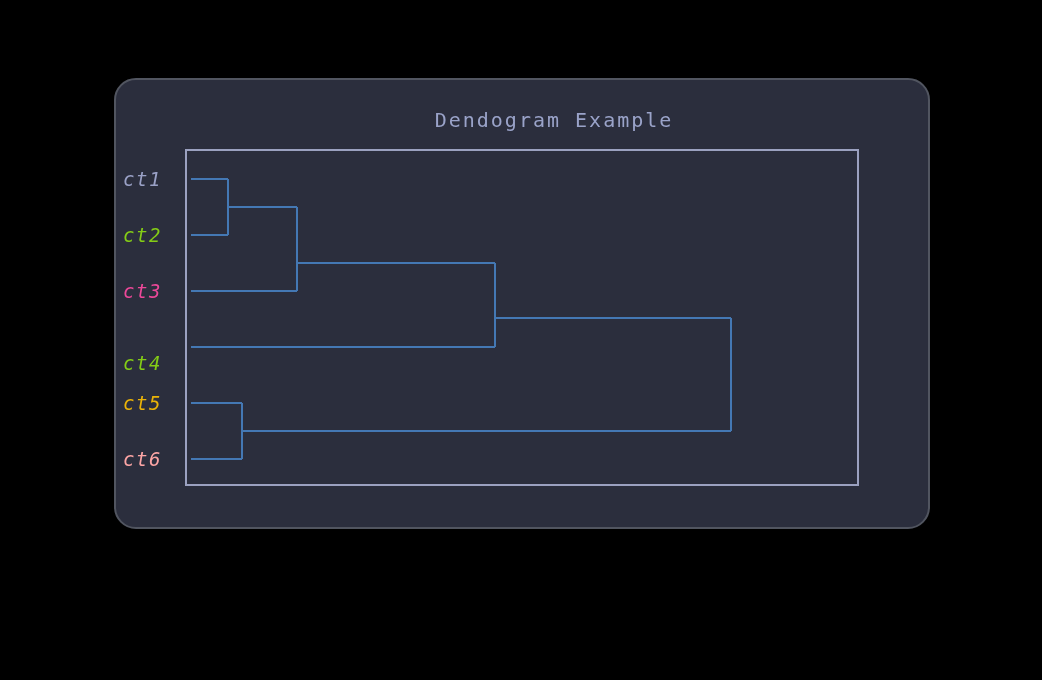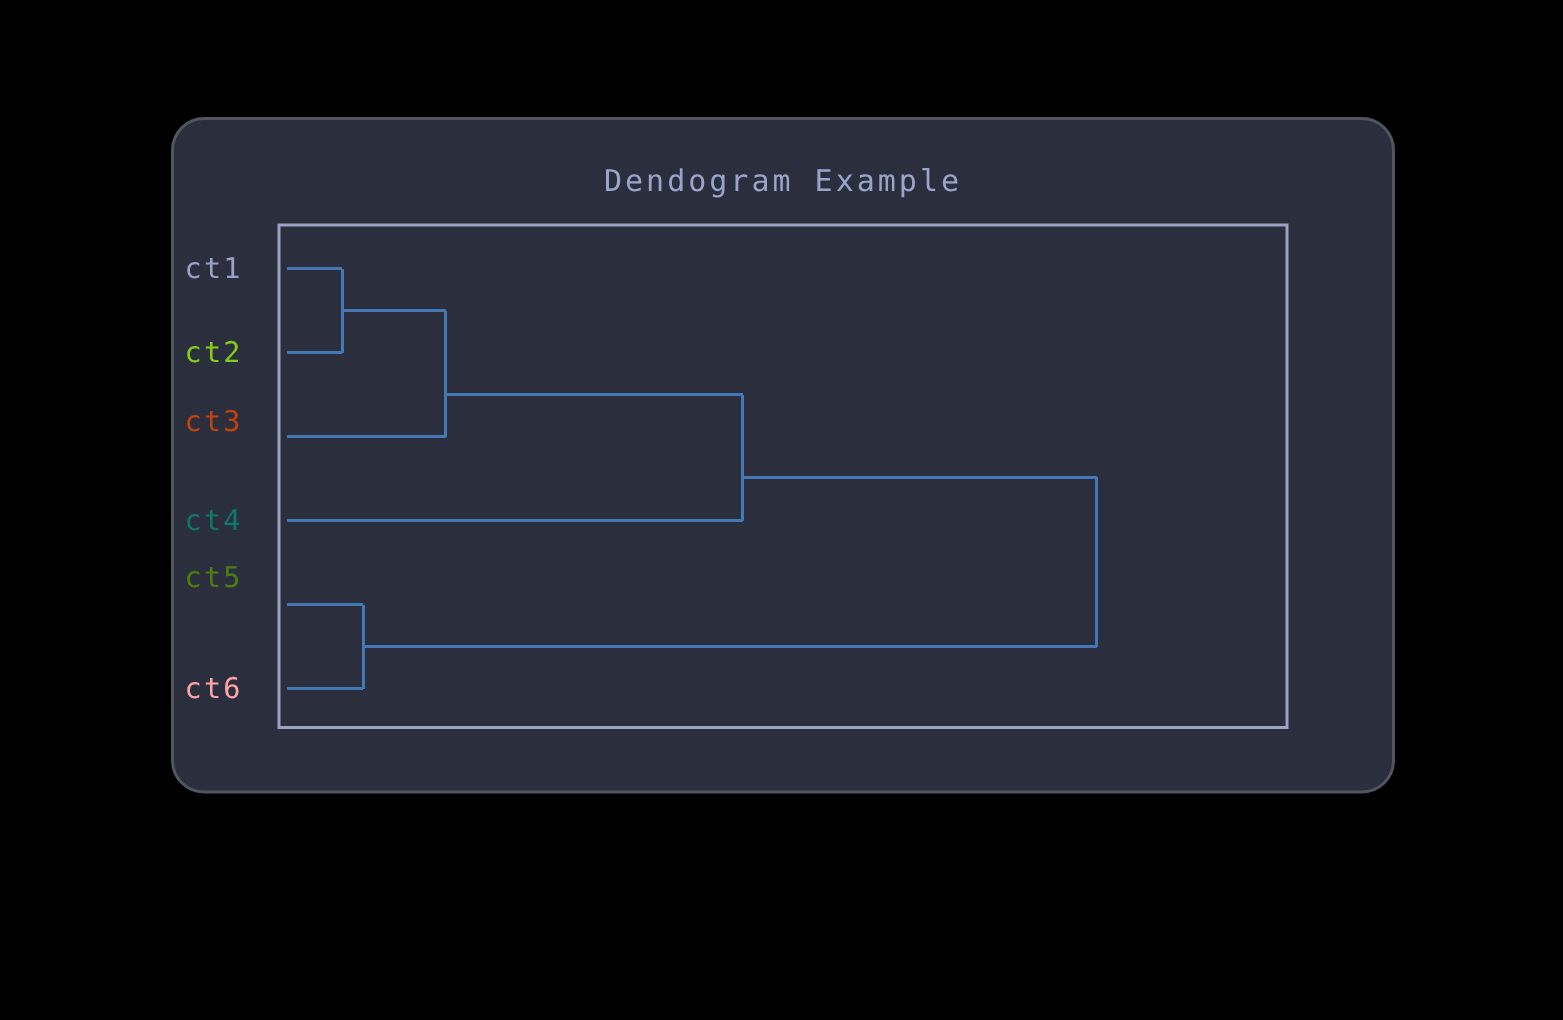--- a/index.html
+++ b/index.html
@@ -59,31 +59,32 @@
   .leaf-label {
     position: absolute;
     left: 123px;
     height: 24px;
     line-height: 24px;
     font-size: 19px;
     letter-spacing: 1.5px;
     color: #9aa1c6;
     white-space: pre;
     user-select: none;
+    font-style: italic;
   }
   svg.lines-layer {
     display: block;
   }
 </style>
 </head>
 <body>
 
 <div class="stage">
   <div class="panel"></div>
-  <div class="chart-title" style="color: rgb(154, 163, 201);">Dendogram Example</div>
+  <div class="chart-title" style="color: rgb(154, 163, 201); padding-left: 32px;">Dendogram Example</div>
   <div class="plot-frame" style="border-color: rgb(155, 161, 192);"></div>
   <svg class="lines-layer" viewBox="0 0 1042 680" xmlns="http://www.w3.org/2000/svg">
       <line x1="191" y1="179" x2="228" y2="179" stroke="#4478b4" stroke-width="2" shape-rendering="crispEdges"></line>
       <line x1="191" y1="235" x2="228" y2="235" stroke="#4478b4" stroke-width="2" shape-rendering="crispEdges"></line>
       <line x1="228" y1="179" x2="228" y2="235" stroke="#4478b4" stroke-width="2" shape-rendering="crispEdges"></line>
       <line x1="228" y1="207" x2="297" y2="207" stroke="#4478b4" stroke-width="2" shape-rendering="crispEdges"></line>
       <line x1="191" y1="291" x2="297" y2="291" stroke="#4478b4" stroke-width="2" shape-rendering="crispEdges"></line>
       <line x1="297" y1="207" x2="297" y2="291" stroke="#4478b4" stroke-width="2" shape-rendering="crispEdges"></line>
       <line x1="297" y1="263" x2="495" y2="263" stroke="#4478b4" stroke-width="2" shape-rendering="crispEdges"></line>
       <line x1="191" y1="347" x2="495" y2="347" stroke="#4478b4" stroke-width="2" shape-rendering="crispEdges"></line>
@@ -91,18 +92,18 @@
       <line x1="495" y1="318" x2="731" y2="318" stroke="#4478b4" stroke-width="2" shape-rendering="crispEdges"></line>
       <line x1="191" y1="403" x2="242" y2="403" stroke="#4478b4" stroke-width="2" shape-rendering="crispEdges"></line>
       <line x1="191" y1="459" x2="242" y2="459" stroke="#4478b4" stroke-width="2" shape-rendering="crispEdges"></line>
       <line x1="242" y1="403" x2="242" y2="459" stroke="#4478b4" stroke-width="2" shape-rendering="crispEdges"></line>
       <line x1="242" y1="431" x2="731" y2="431" stroke="#4478b4" stroke-width="2" shape-rendering="crispEdges"></line>
       <line x1="731" y1="318" x2="731" y2="431" stroke="#4478b4" stroke-width="2" shape-rendering="crispEdges"></line>
     </svg>
   <div class="labels-layer">
       <div class="leaf-label" style="top: 167px; color: rgb(154, 161, 198);">ct1</div>
       <div class="leaf-label" style="top: 223px; color: #84cc16;">ct2</div>
-      <div class="leaf-label" style="top: 269px; color: #c2410c;">ct3</div>
-      <div class="leaf-label" style="top: 335px; color: #0f766e;">ct4</div>
-      <div class="leaf-label" style="top: 373px; color: #4d7c0f;">ct5</div>
+      <div class="leaf-label" style="top: 279px; color: #ec4899;">ct3</div>
+      <div class="leaf-label" style="top: 351px; color: #84cc16;">ct4</div>
+      <div class="leaf-label" style="top: 391px; color: #eab308;">ct5</div>
       <div class="leaf-label" style="top: 447px; color: #fca5a5;">ct6</div>
     </div>
 </div>
 
 </body></html>

